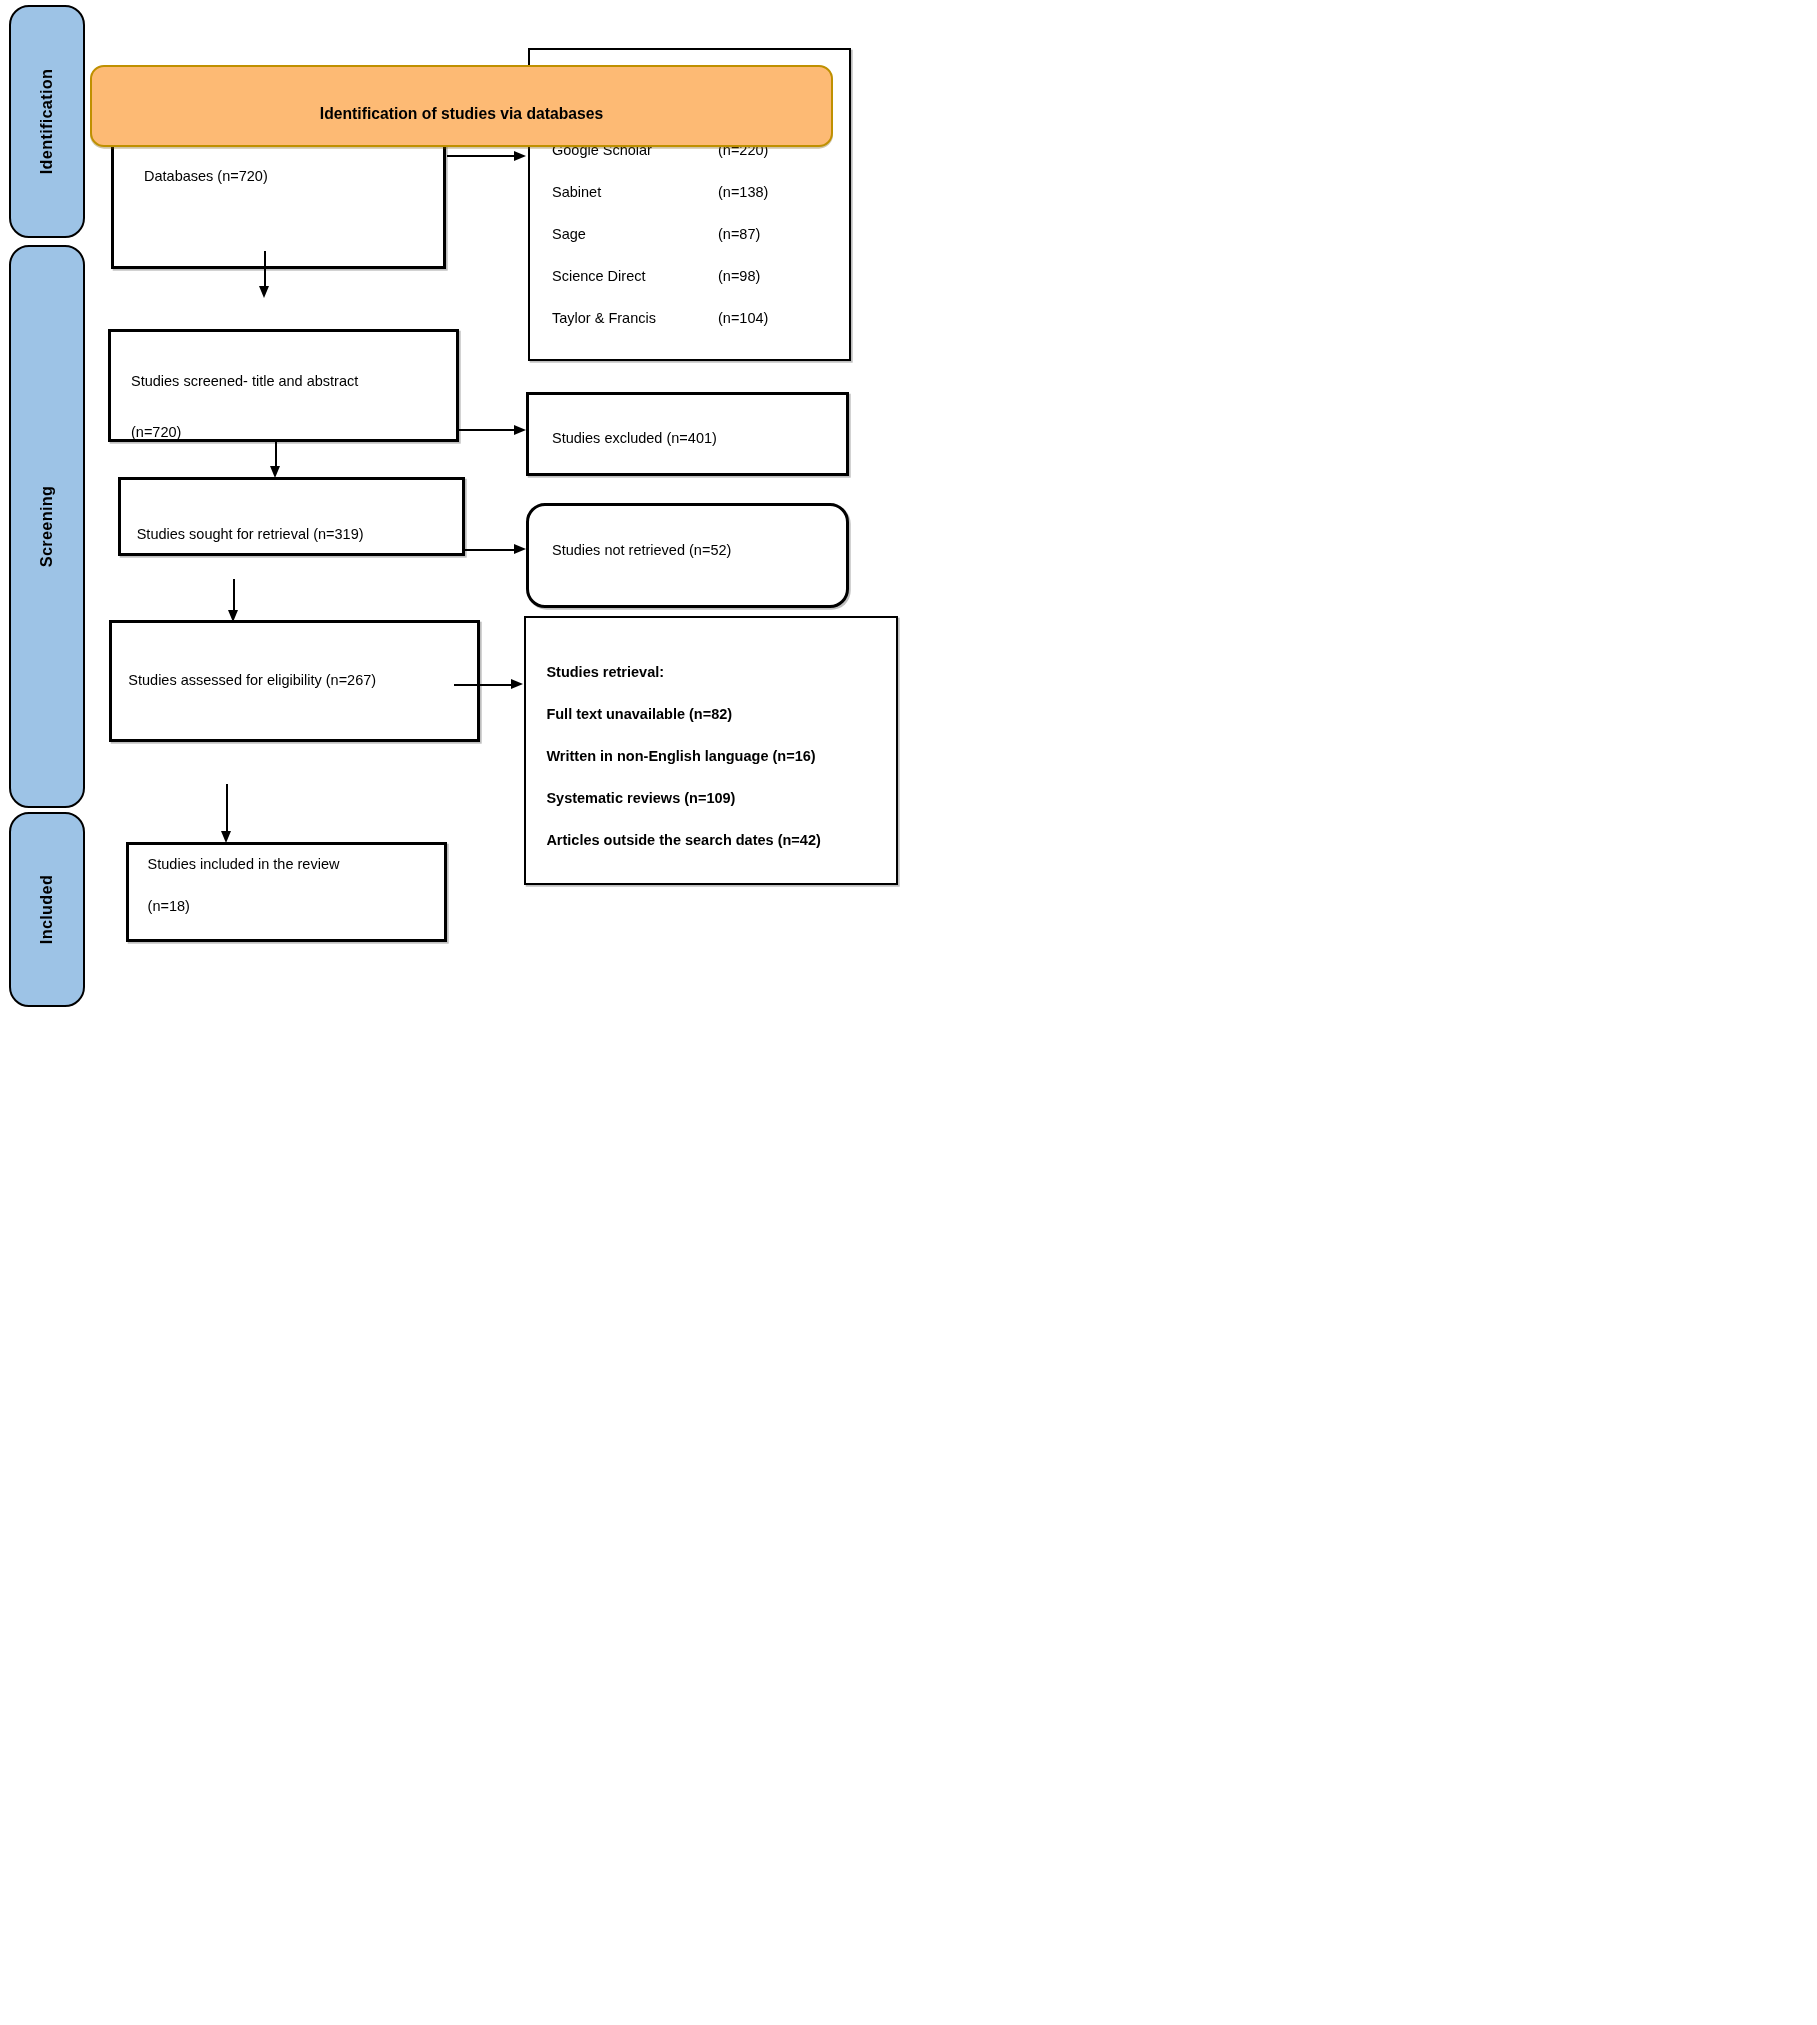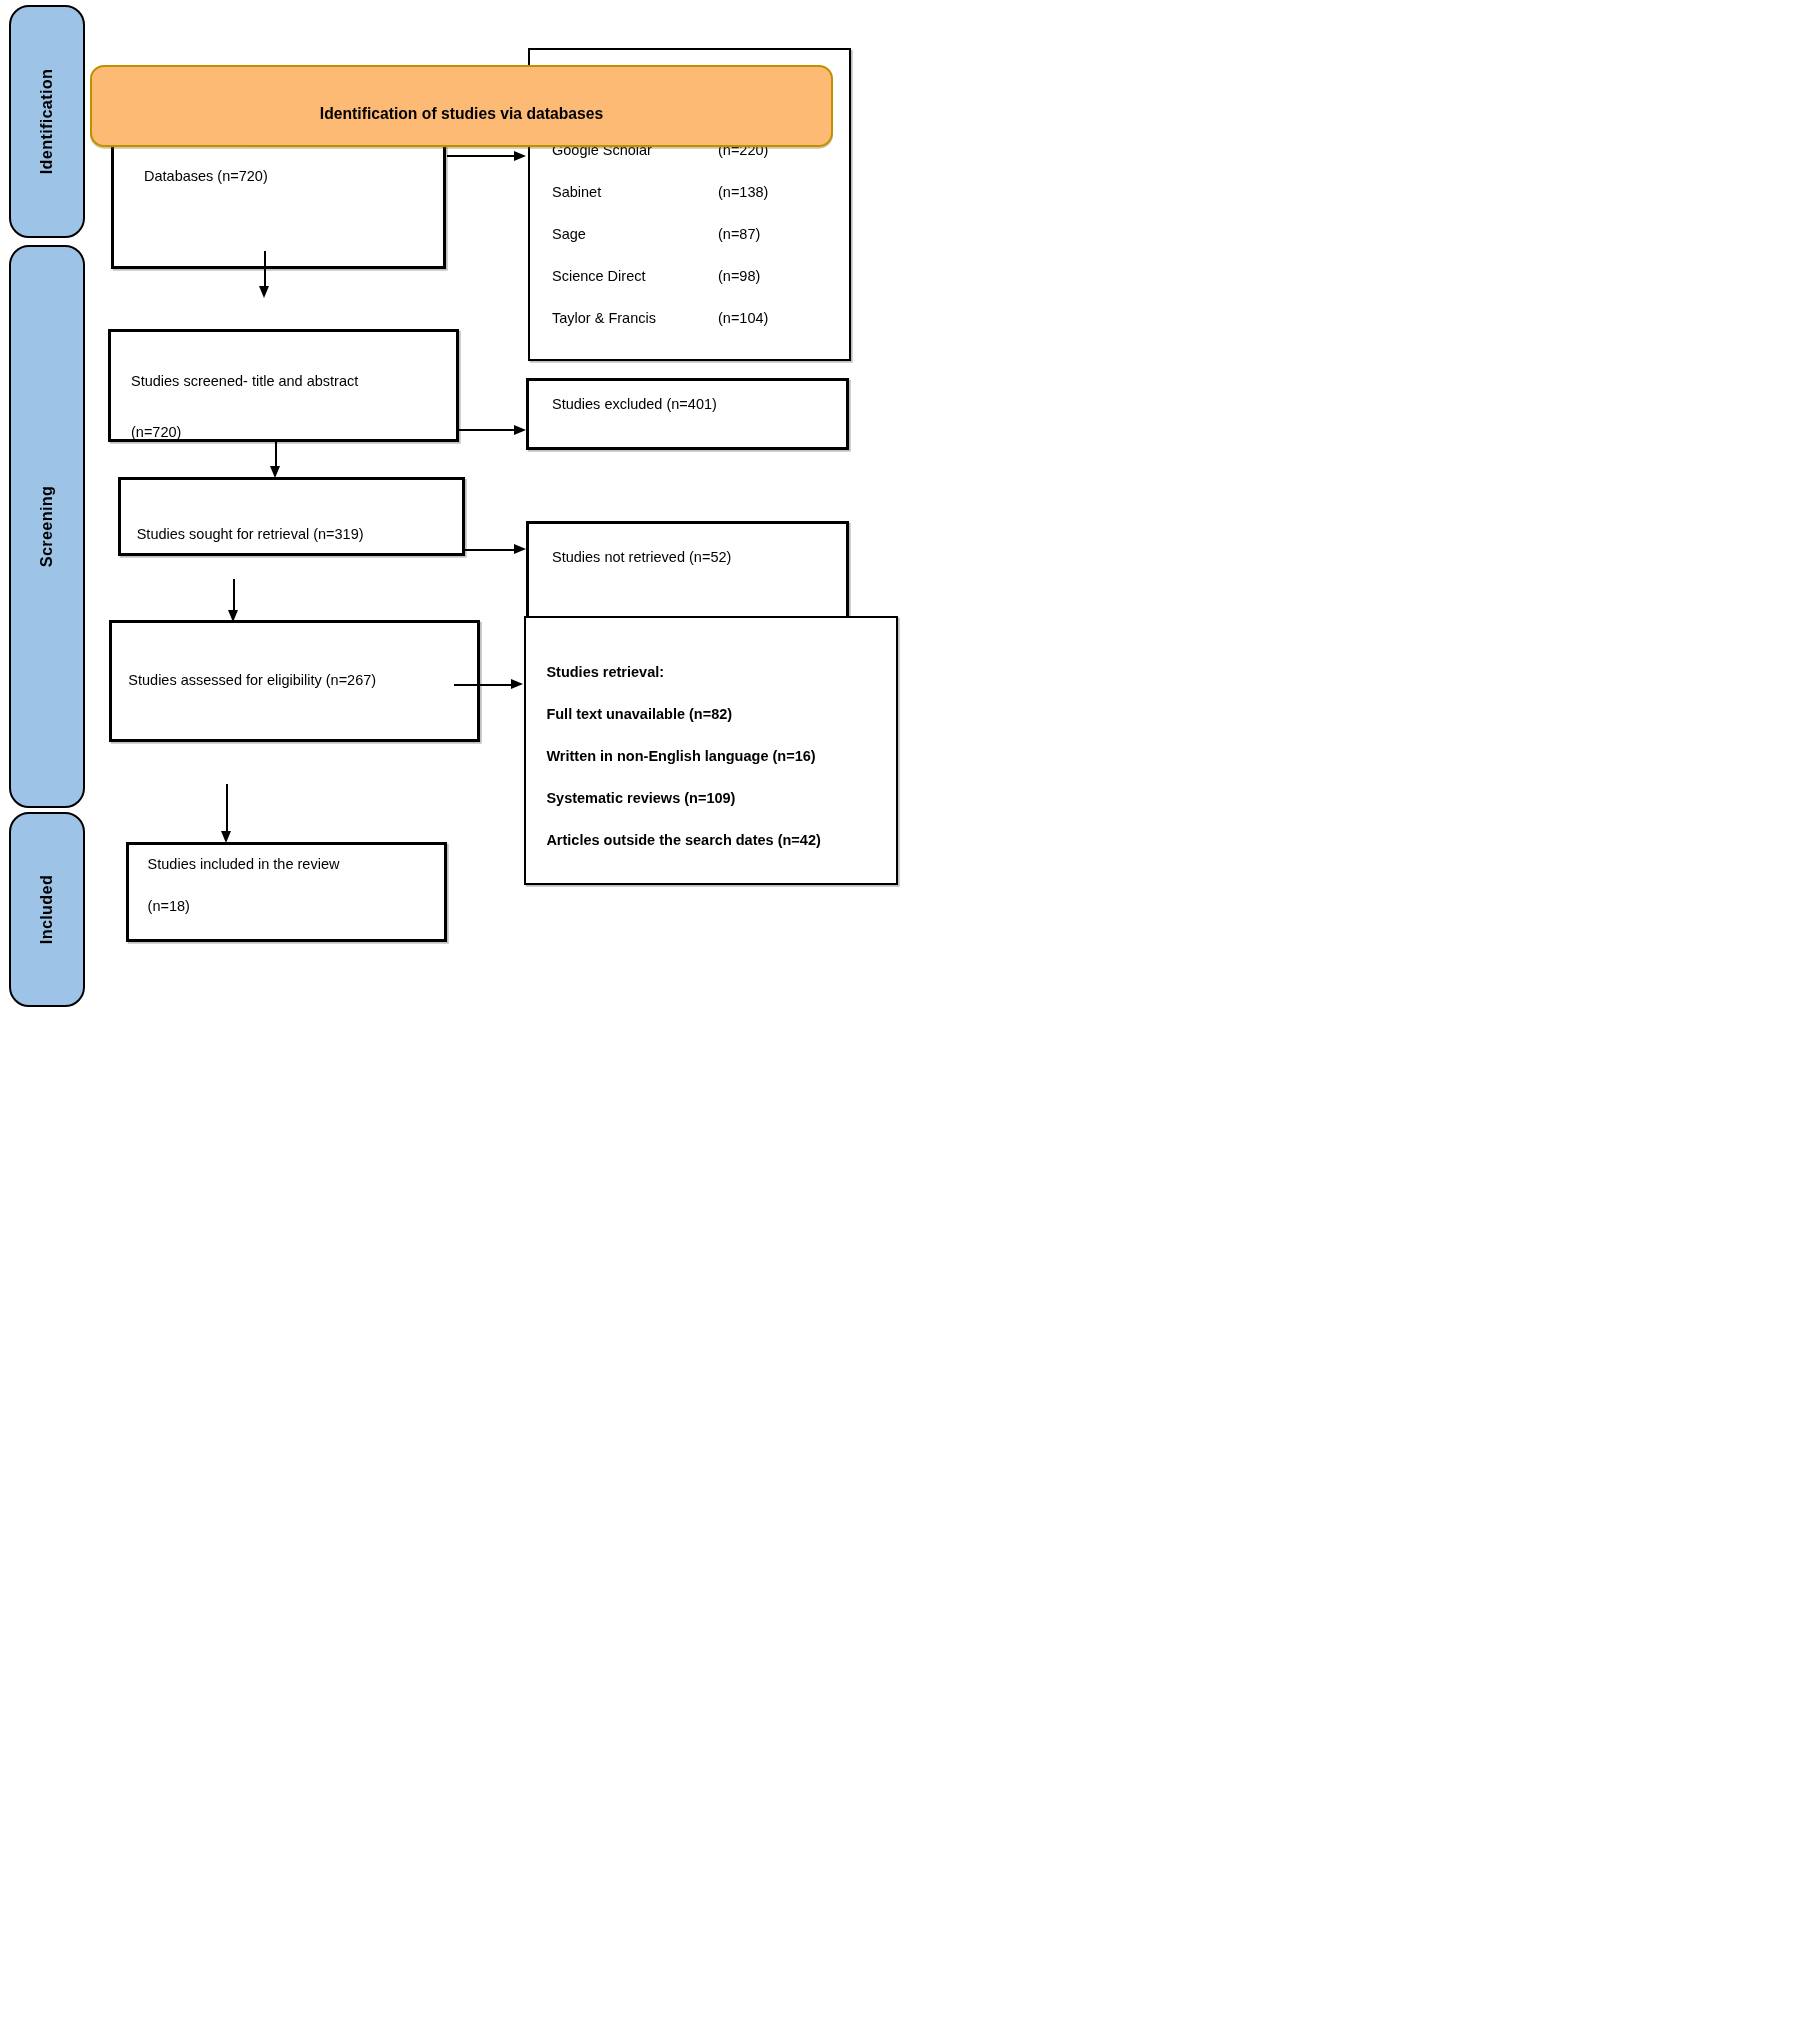--- a/index.html
+++ b/index.html
@@ -82,29 +82,29 @@
 
   <div class="banner">
     <span class="banner-title">Identification of studies via databases</span>
   </div>
 
   <div class="wbox" style="left:108px;top:329px;width:351px;height:113px;">
     <div class="abs" style="left:20px;top:42px;">Studies screened- title and abstract</div>
     <div class="abs" style="left:20px;top:93px;">(n=720)</div>
   </div>
 
-  <div class="wbox" style="left:526px;top:378px;width:323px;height:72px;padding:16px 0 0 23px;">
+  <div class="wbox" style="left:526px;top:392px;width:323px;height:84px;padding:36px 0 0 23px;">
     <span>Studies excluded (n=401)</span>
   </div>
 
   <div class="wbox" style="left:118px;top:477px;width:347px;height:79px;padding:47px 0 0 15.7px;">
     <span>Studies sought for retrieval (n=319)</span>
   </div>
 
-  <div class="wbox" style="left:526px;top:521px;width:323px;height:105px;padding:26px 0 0 23px;">
+  <div class="wbox" style="left:526px;top:503px;width:323px;height:105px;padding:37px 0 0 23px;border-radius:19px;">
     <span>Studies not retrieved (n=52)</span>
   </div>
 
   <div class="wbox" style="left:109px;top:620px;width:371px;height:122px;padding:50px 0 0 16.3px;">
     <span>Studies assessed for eligibility (n=267)</span>
   </div>
 
   <div class="wbox thin" style="left:524px;top:616px;width:374px;height:269px;padding:47px 0 0 20.4px;">
     <div class="bold">Studies retrieval:</div>
     <div class="reason">Full text unavailable (n=82)</div>

